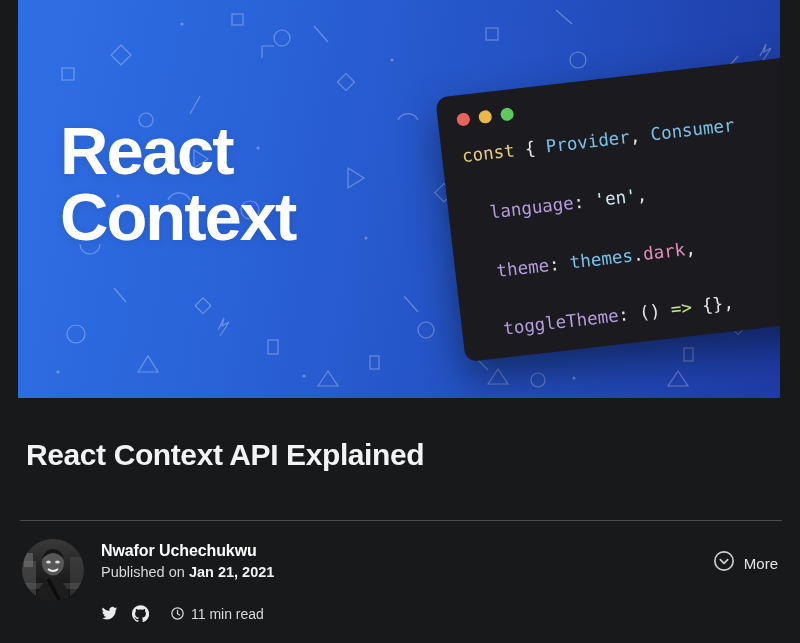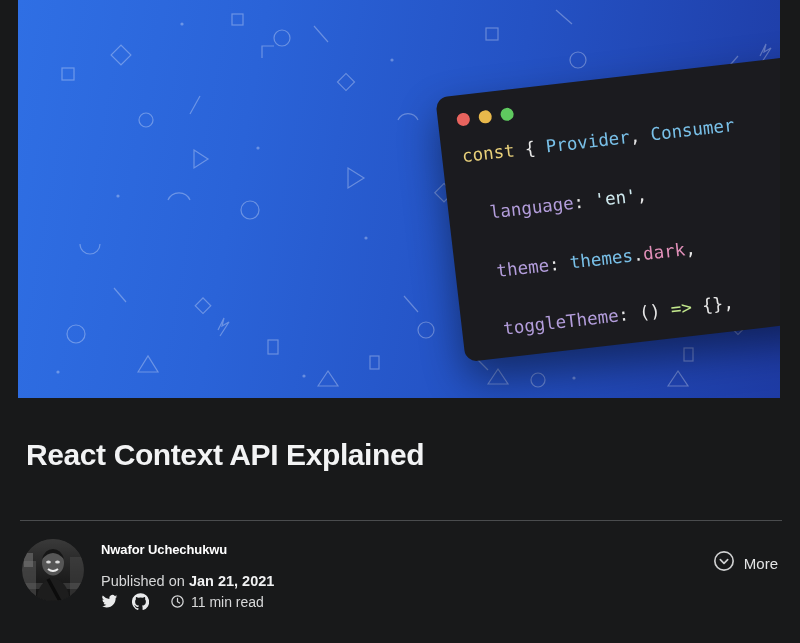--- a/index.html
+++ b/index.html
@@ -143,34 +143,34 @@
   .avatar svg { display: block; }
 
   .meta-text {
     margin-left: 17px;
     padding-top: 3px;
     flex: 1 1 auto;
   }
 
   .author-name {
     color: #ffffff;
-    font-size: 13px;
+    font-size: 16px;
     font-weight: bold;
     letter-spacing: -0.1px;
   }
 
   .published {
-    margin-top: 16px;
+    margin-top: 4px;
     color: #d6d7d8;
     font-size: 14.5px;
   }
   .published .pub-date { font-weight: bold; color: #f0f1f2; }
 
   .icon-row {
-    margin-top: 4px;
+    margin-top: 25px;
     display: flex;
     align-items: center;
   }
   .soc-icon {
     width: 17px; height: 17px;
     margin-right: 14px;
     color: #e9eaeb;
     display: inline-flex;
     align-items: center;
   }
@@ -276,20 +276,22 @@
       <circle cx="514" cy="272" r="1.6" fill="#ffffff" stroke="none"></circle>
       <circle cx="610" cy="330" r="1.6" fill="#ffffff" stroke="none"></circle>
       <circle cx="736" cy="186" r="1.6" fill="#ffffff" stroke="none"></circle>
       <circle cx="240" cy="148" r="1.6" fill="#ffffff" stroke="none"></circle>
       <circle cx="100" cy="196" r="1.6" fill="#ffffff" stroke="none"></circle>
       <circle cx="286" cy="376" r="1.6" fill="#ffffff" stroke="none"></circle>
       <circle cx="556" cy="378" r="1.6" fill="#ffffff" stroke="none"></circle>
       <circle cx="374" cy="60" r="1.6" fill="#ffffff" stroke="none"></circle>
     </svg>
 
+    <div class="hero-title">React
+Context</div>
 
     <div class="code-card">
       <div class="dots">
         <span class="dot red" style="background: rgb(232, 99, 94);"></span>
         <span class="dot yellow" style="background: rgb(232, 184, 75);"></span>
         <span class="dot green" style="background: rgb(95, 201, 95);"></span>
       </div>
       <div class="code-body" id="code-body"><span class="code-line"><span class="tk-kw">const</span><span class="tk-punc"> { </span><span class="tk-cls">Provider</span><span class="tk-punc">, </span><span class="tk-cls">Consumer</span></span>
 <span class="code-line"><span class="tk-punc">  </span><span class="tk-prop">language</span><span class="tk-punc">: </span><span class="tk-str">'en'</span><span class="tk-punc">,</span></span>
 <span class="code-line"><span class="tk-punc">  </span><span class="tk-prop">theme</span><span class="tk-punc">: </span><span class="tk-cls">themes</span><span class="tk-punc">.</span><span class="tk-attr">dark</span><span class="tk-punc">,</span></span>

